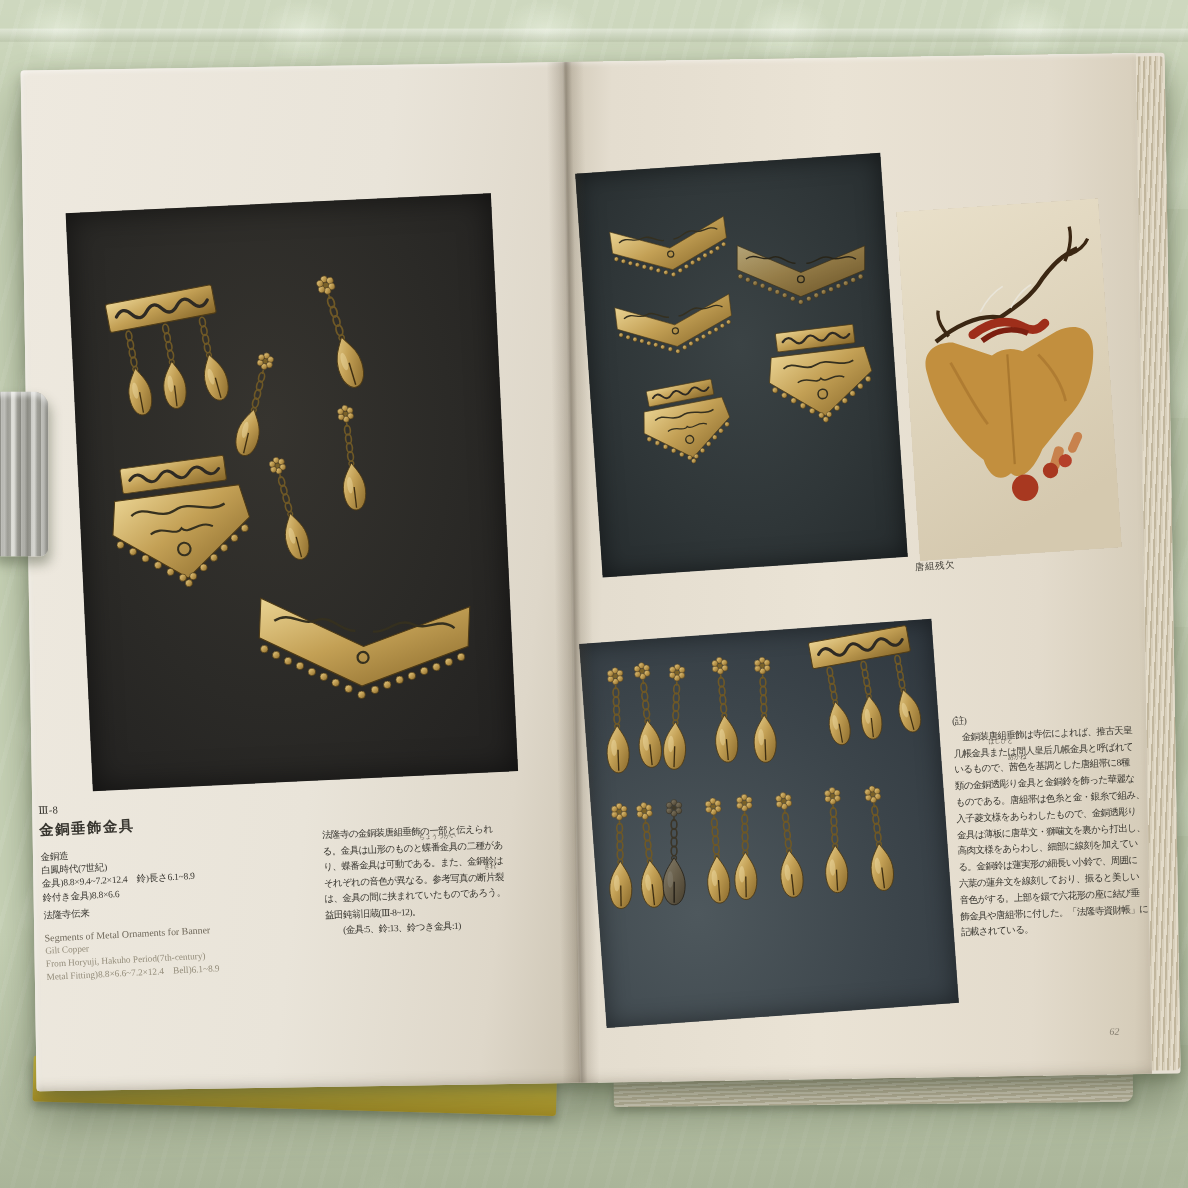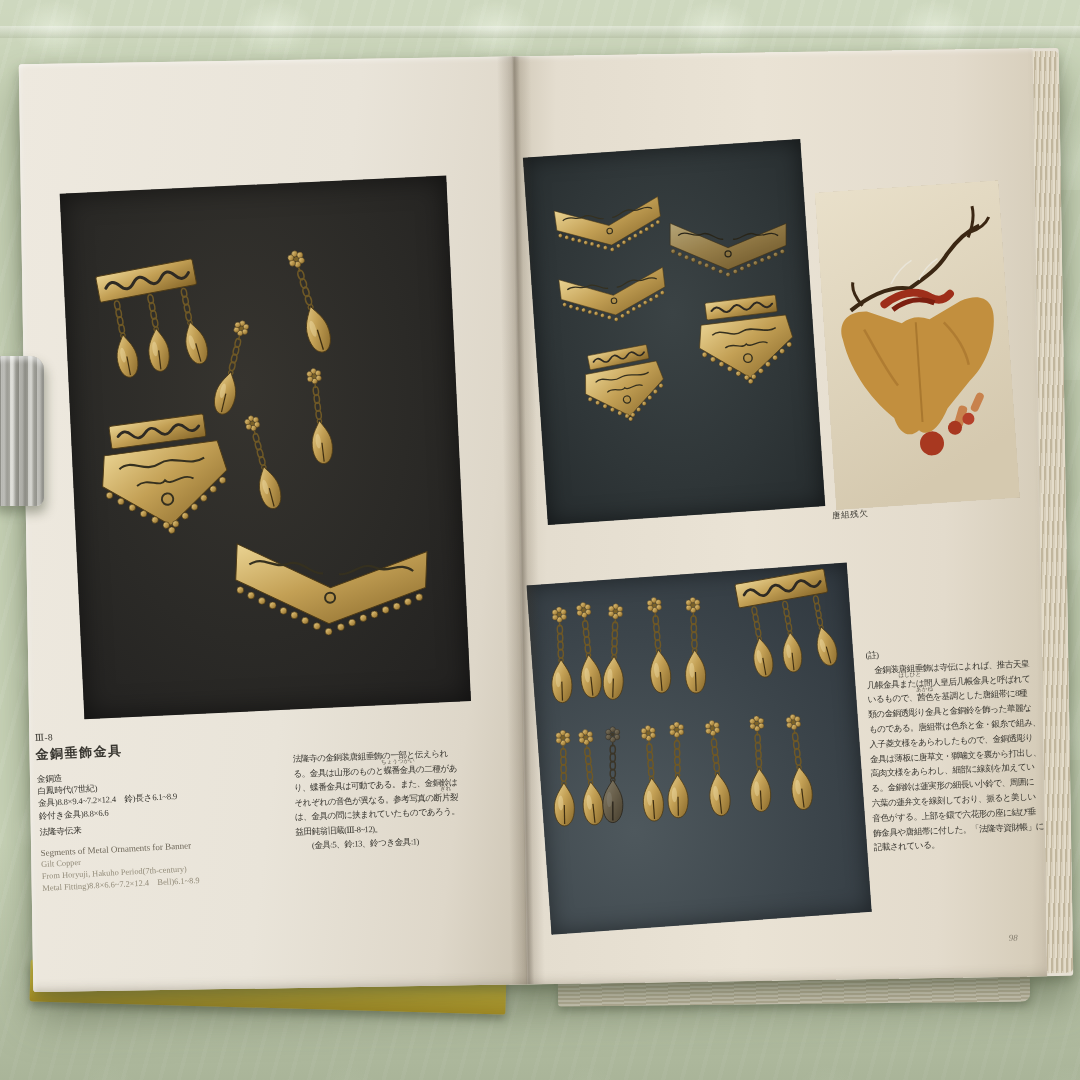--- a/index.html
+++ b/index.html
@@ -350,19 +350,19 @@
       <div class="tline">入子菱文様をあらわしたもので、金銅透彫り</div>
       <div class="tline">金具は薄板に唐草文・獅噛文を裏から打出し、</div>
       <div class="tline">高肉文様をあらわし、細部に線刻を加えてい</div>
       <div class="tline">る。金銅鈴は蓮実形の細長い小鈴で、周囲に</div>
       <div class="tline">六葉の蓮弁文を線刻しており、振ると美しい</div>
       <div class="tline">音色がする。上部を鐶で六花形の座に結び垂</div>
       <div class="tline">飾金具や唐組帯に付した。「法隆寺資財帳」に</div>
       <div class="tline">記載されている。</div>
     </div>
 
-    <div class="pagenum">98</div>
+    <div class="pagenum">62</div>
 
     <div class="gutter"></div>
   </div>
 
   <div class="glass"></div>
 </div>
 
 </body></html>

